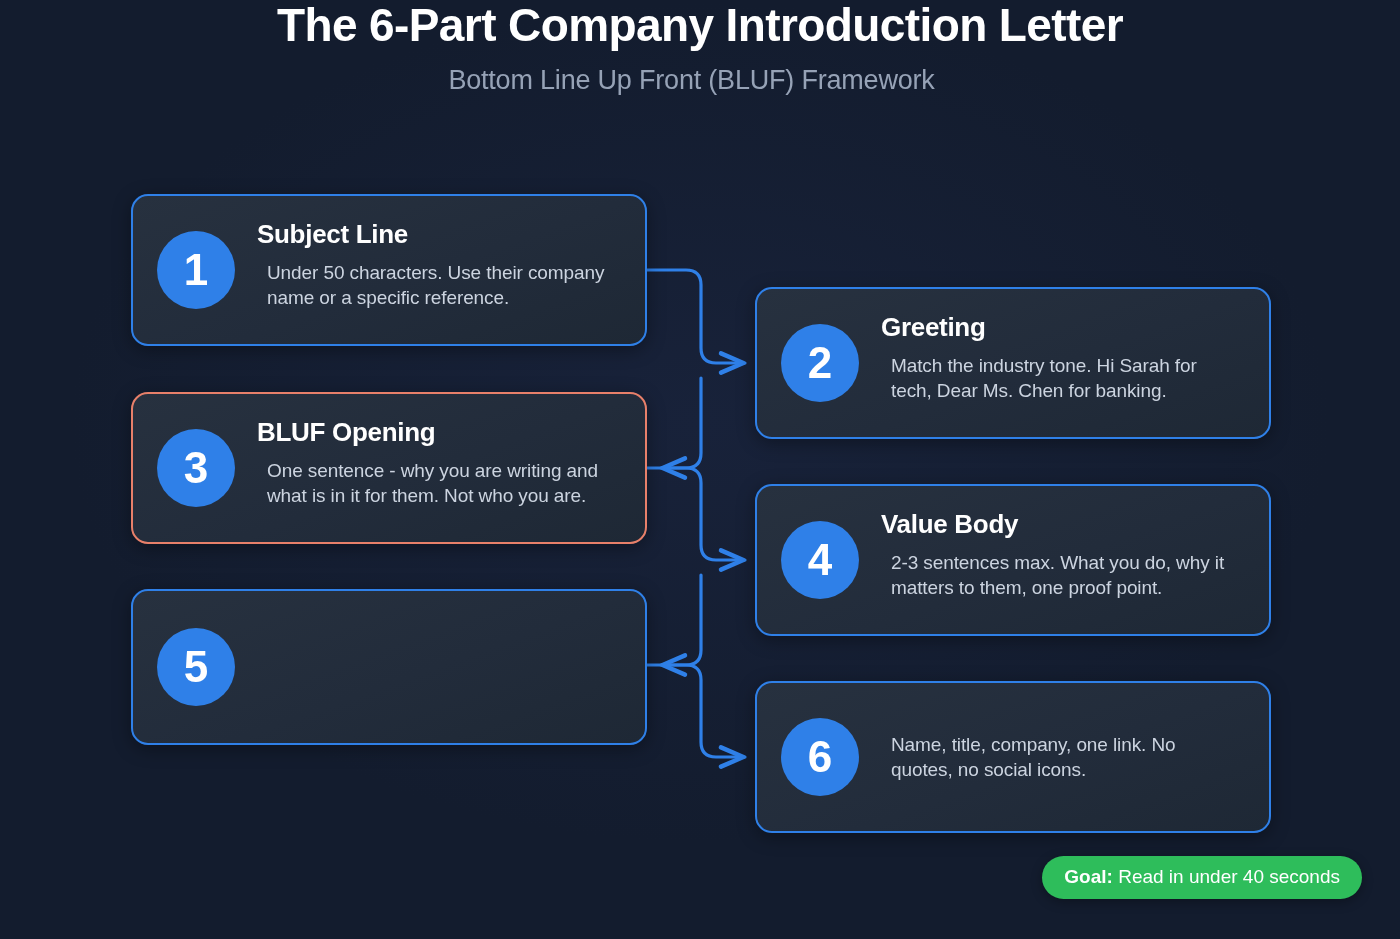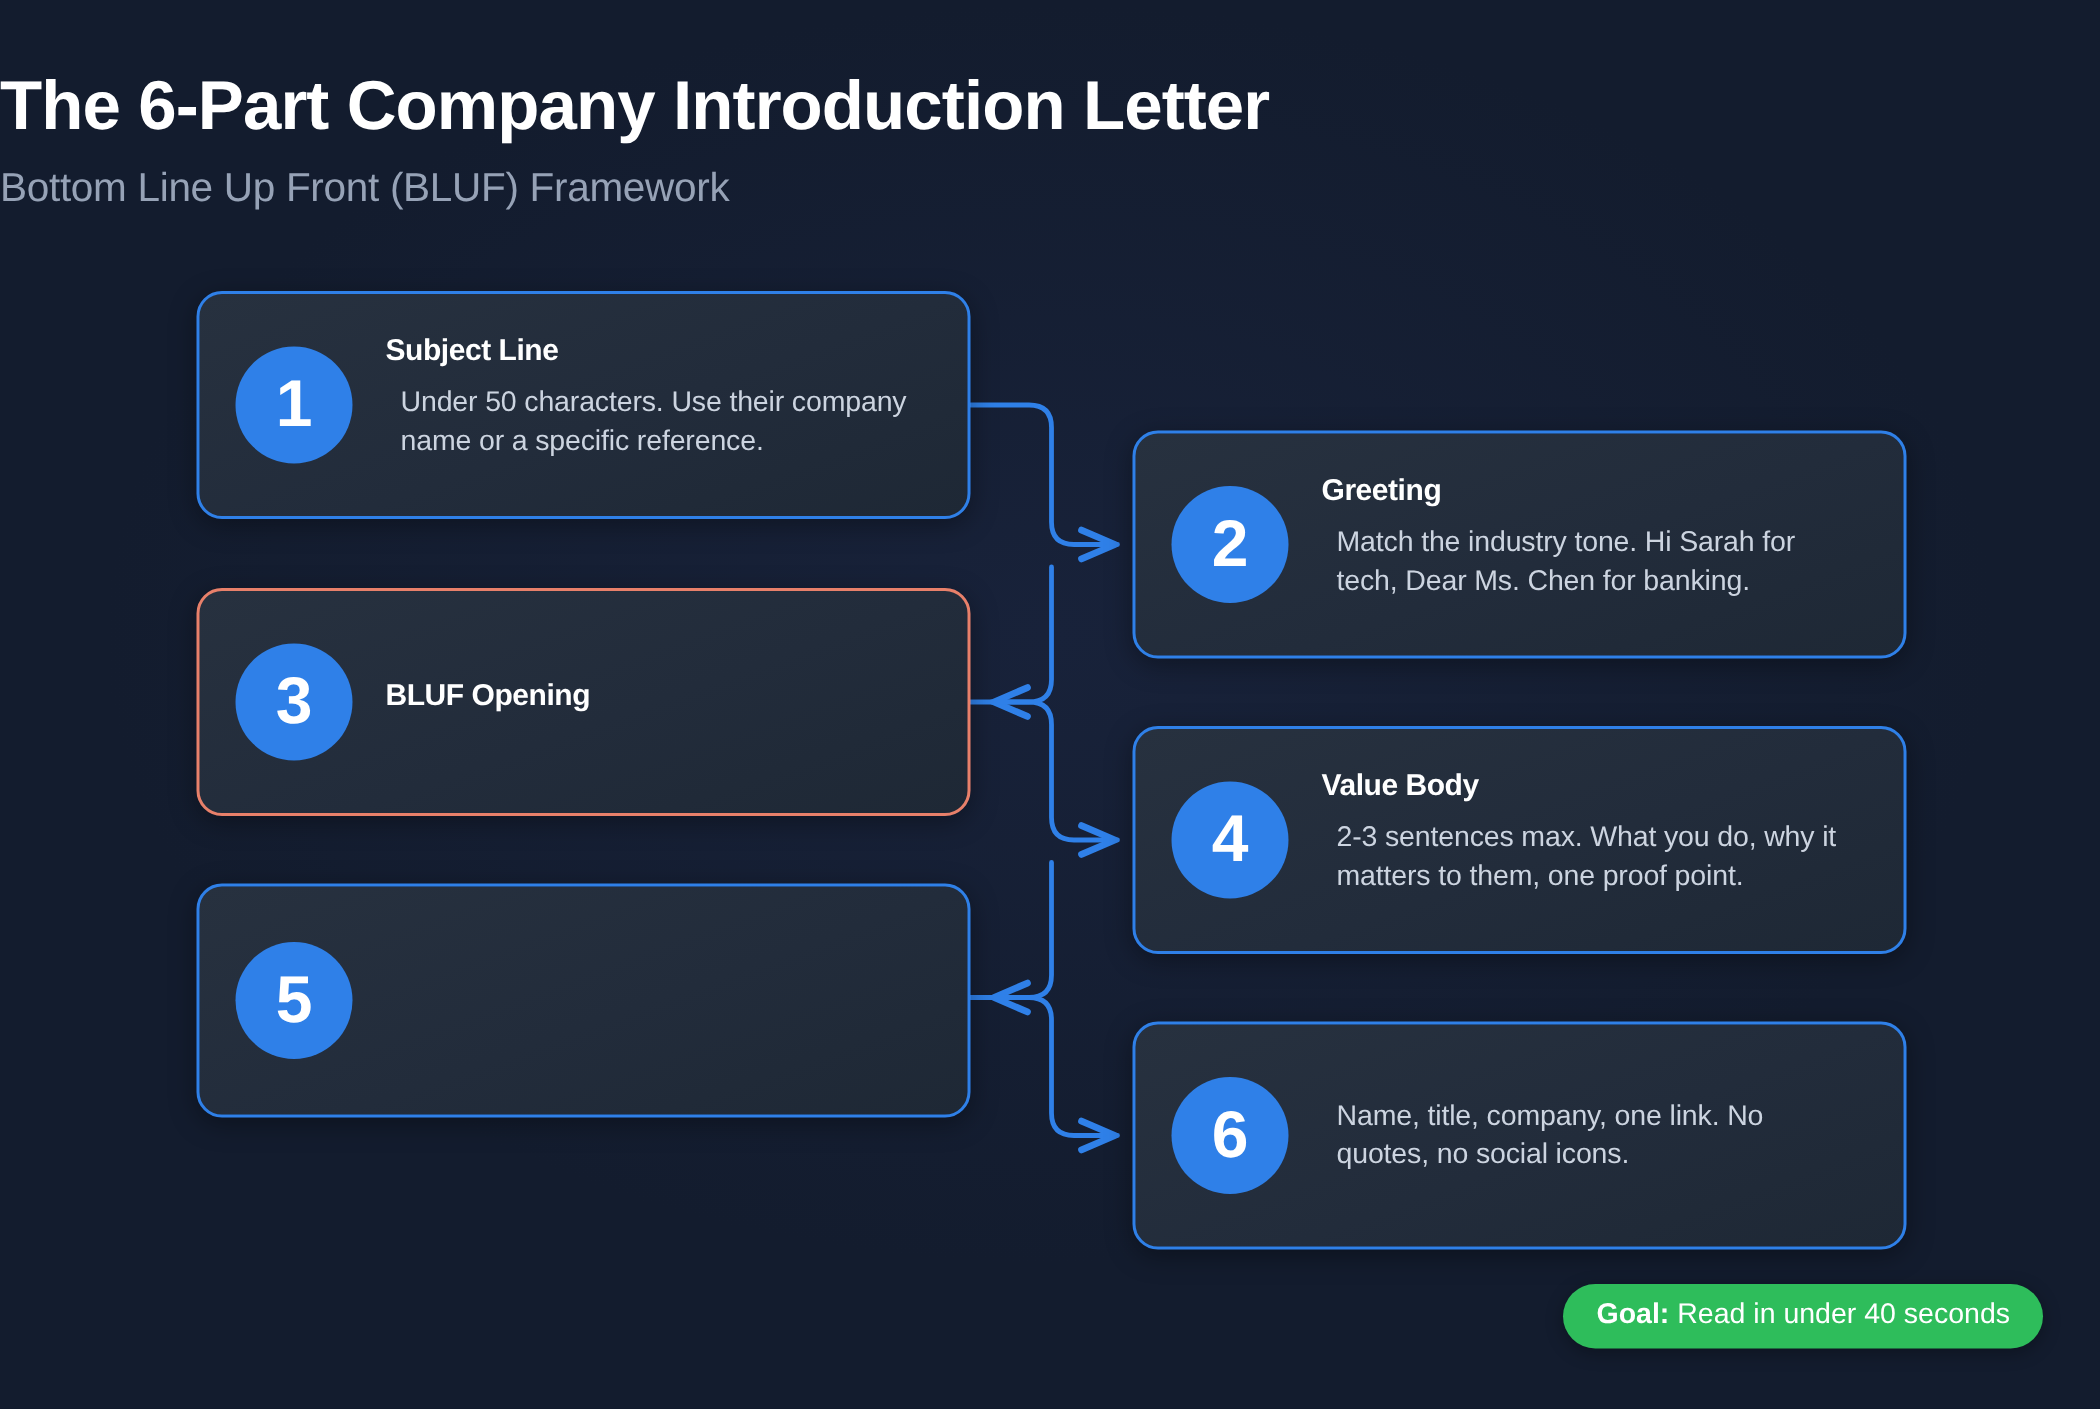--- a/index.html
+++ b/index.html
@@ -16,22 +16,21 @@
     background:
       radial-gradient(ellipse 900px 600px at 50% 45%, #18223a 0%, rgba(19,28,46,0) 70%),
       #131c2e;
   }
 
   
   .header {
     position: absolute;
     top: 0; left: 0;
     width: 1400px;
-    text-align: left;
-    padding-top: 45px;
+    text-align: center;
   }
   .title {
     font-size: 46px;
     font-weight: bold;
     color: #ffffff;
     letter-spacing: -0.6px;
     line-height: 1.1;
     margin: 0;
   }
   .subtitle {
@@ -80,21 +79,21 @@
     align-items: center;
     justify-content: center;
     line-height: 1;
     margin-right: 22px;
   }
   .card-text {
     flex: 1 1 auto;
     min-width: 0;
   }
   .card-title {
-    font-size: 20px;
+    font-size: 26px;
     font-weight: bold;
     color: #ffffff;
     line-height: 1.15;
     margin: 0 0 7px 0;
     letter-spacing: -0.3px;
   }
   .card-desc {
     font-size: 19px;
     font-weight: normal;
     color: #ccd4e0;
@@ -172,20 +171,21 @@
   <div class="card-text">
     <p class="card-title">Greeting</p>
     <p class="card-desc">Match the industry tone. Hi Sarah for tech, Dear Ms. Chen for banking.</p>
   </div>
 </div>
 
 <div class="card accent" id="card-3">
   <div class="badge">3</div>
   <div class="card-text">
     <p class="card-title">BLUF Opening</p>
+    <p class="card-desc">One sentence - why you are writing and what is in it for them. Not who you are.</p>
   </div>
 </div>
 
 <div class="card" id="card-4">
   <div class="badge">4</div>
   <div class="card-text">
     <p class="card-title">Value Body</p>
     <p class="card-desc">2-3 sentences max. What you do, why it matters to them, one proof point.</p>
   </div>
 </div>

